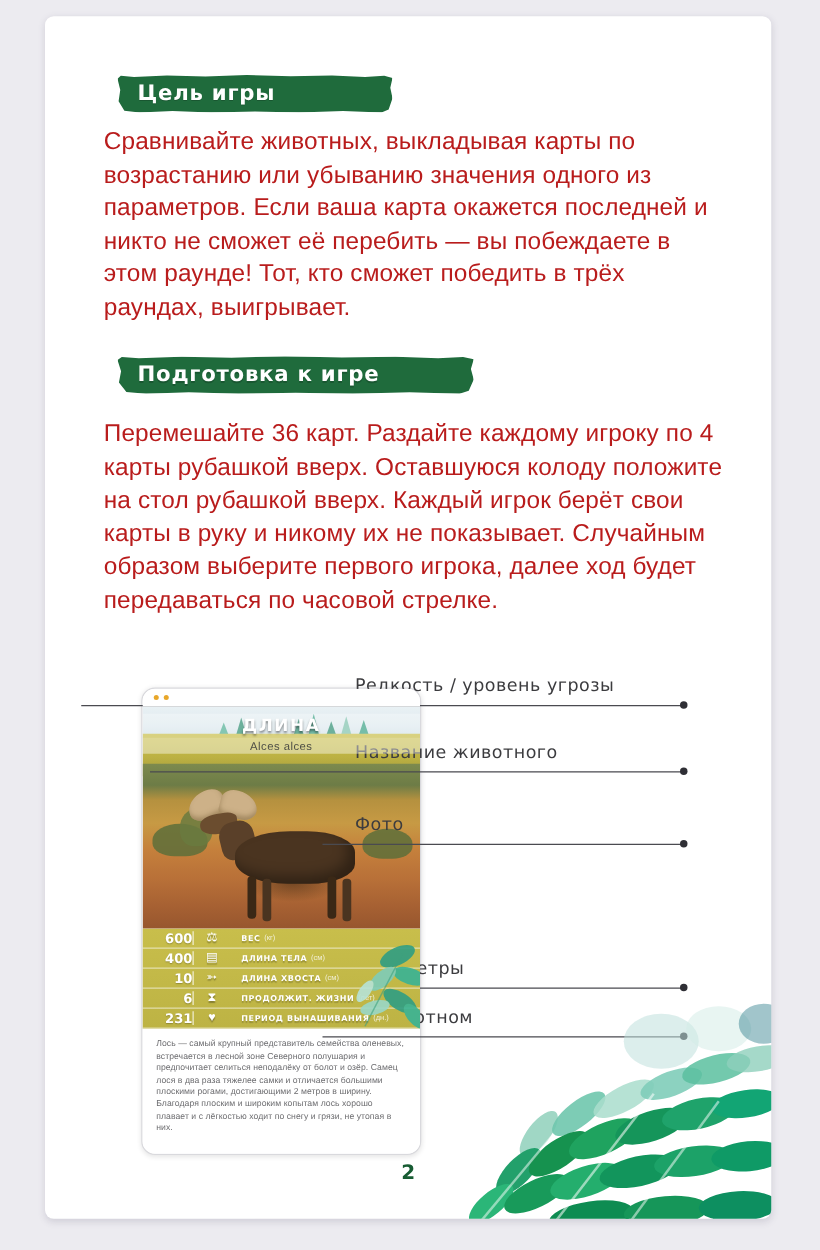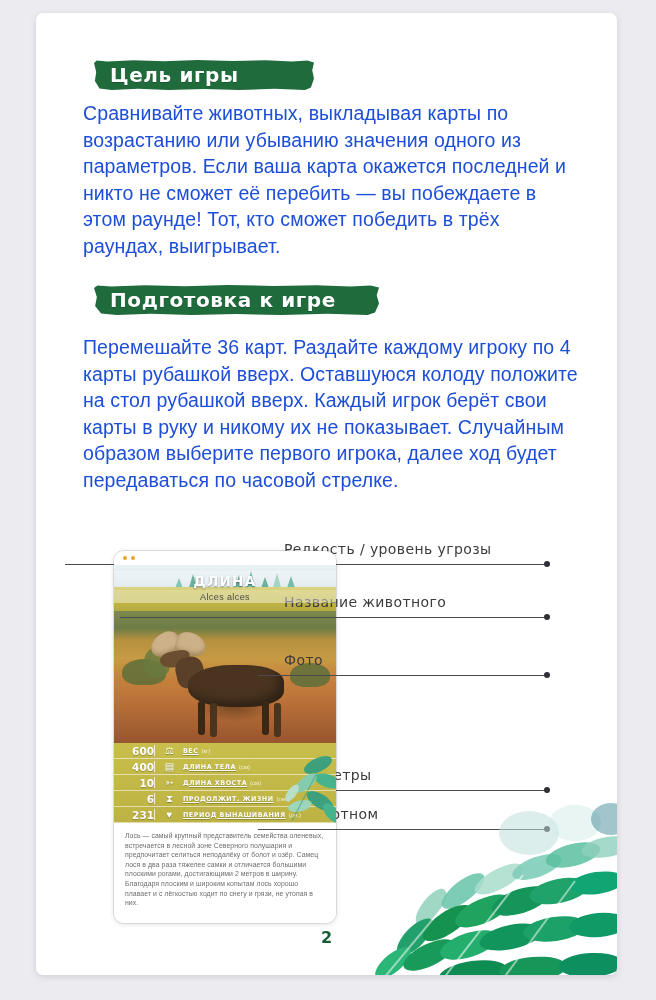--- a/index.html
+++ b/index.html
@@ -43,34 +43,34 @@
       78% 1%, 90% 5%, 97% 2%, 100% 8%,
       99.2% 34%, 100% 62%, 98.6% 92%, 96% 100%,
       82% 96%, 66% 100%, 50% 97%, 34% 100%, 20% 96%,
       8% 100%, 2.5% 95%, 0.4% 70%, 1% 40%
     );
   }
   .banner-text {
     color: #ffffff;
     font-family: "DejaVu Sans", sans-serif;
     font-weight: bold;
-    font-size: 20px;
+    font-size: 17px;
     letter-spacing: .6px;
     white-space: nowrap;
     text-shadow: 0 1px 0 rgba(0,0,0,.18);
   }
   #banner-goal   { left: 58px; top: 47px;  width: 220px; }
   #banner-setup  { left: 58px; top: 272px; width: 285px; }
 
   
   .para {
     position: absolute;
     left: 47px;
     width: 500px;
-    color: #1d4ed8;
+    color: #b91c1c;
     font-family: "Liberation Sans", sans-serif;
     font-size: 19.5px;
     line-height: 26.5px;
     letter-spacing: .1px;
   }
   #para-goal  { top: 87px; }
   #para-setup { top: 321px; }
 
   
   .card {
@@ -247,24 +247,23 @@
     font-size: 10px;
     line-height: 1;
     text-shadow: 0 1px 1px rgba(0,0,0,.3);
   }
   .param-name {
     color: #ffffff;
     font-family: "DejaVu Sans", sans-serif;
     font-weight: bold;
     font-size: 6.4px;
     letter-spacing: .5px;
-    margin-left: 6px;
+    margin-left: 16px;
     white-space: nowrap;
     text-shadow: 0 1px 1px rgba(0,0,0,.22);
-    text-decoration: underline;
   }
   .param-unit {
     color: rgba(255,255,255,.78);
     font-family: "Liberation Sans", sans-serif;
     font-size: 6px;
     margin-left: 3px;
   }
   
   .param-leaves {
     position: absolute;

